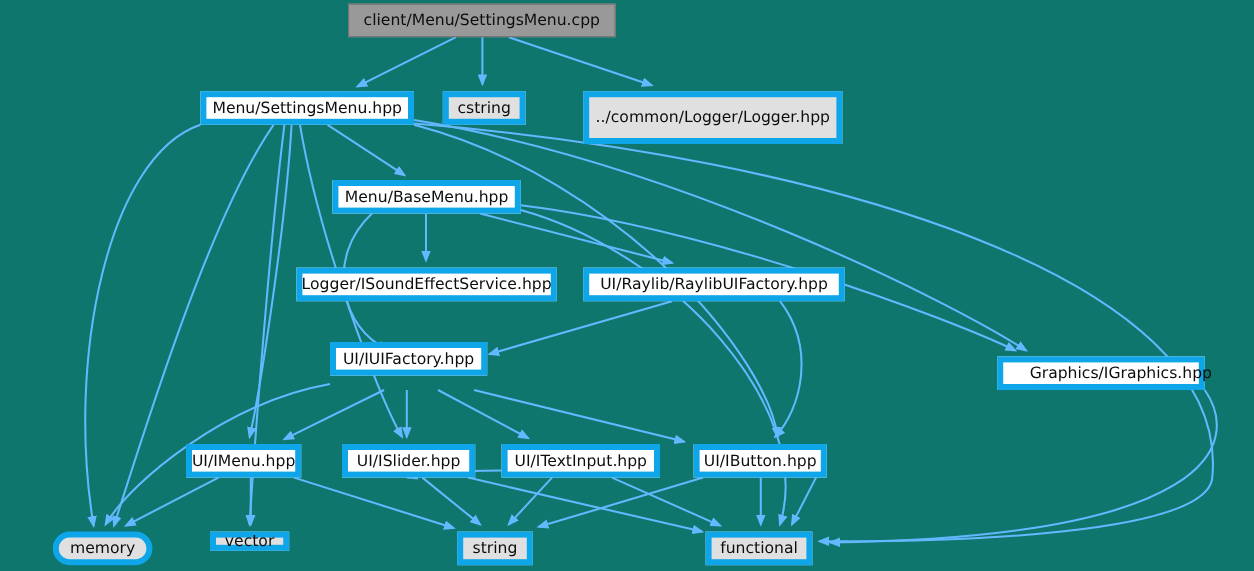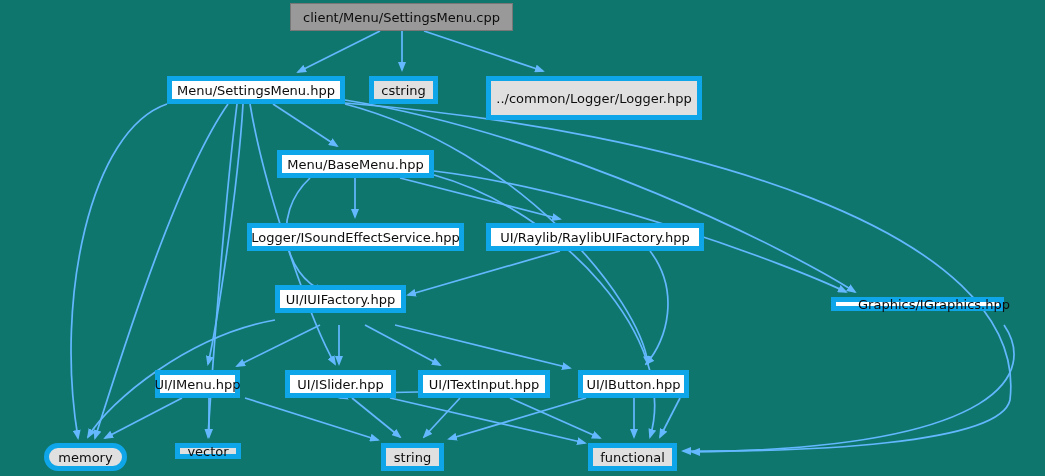--- a/index.html
+++ b/index.html
@@ -77,27 +77,27 @@
       </div>
       <div class="node white" style="left: 277px; top: 150px; width: 157px; height: 28px;">
         <span>Menu/BaseMenu.hpp</span>
       </div>
       <div class="node white" style="left: 247px; top: 223px; width: 217px; height: 28px;">
         <span>Logger/ISoundEffectService.hpp</span>
       </div>
       <div class="node white" style="left: 486px; top: 223px; width: 218px; height: 28px;">
         <span>UI/Raylib/RaylibUIFactory.hpp</span>
       </div>
-      <div class="node white" style="left: 831px; top: 297px; width: 173px; height: 14px; padding-left: 33px;">
+      <div class="node white" style="left: 831px; top: 297px; width: 173px; height: 28px; padding-left: 33px;">
         <span>Graphics/IGraphics.hpp</span>
       </div>
       <div class="node white" style="left: 275px; top: 285px; width: 131px; height: 28px;">
         <span>UI/IUIFactory.hpp</span>
       </div>
-      <div class="node white" style="left: 155px; top: 370px; width: 85px; height: 28px;">
+      <div class="node white" style="left: 155px; top: 370px; width: 96px; height: 28px;">
         <span>UI/IMenu.hpp</span>
       </div>
       <div class="node white" style="left: 285px; top: 370px; width: 111px; height: 28px;">
         <span>UI/ISlider.hpp</span>
       </div>
       <div class="node white" style="left: 418px; top: 370px; width: 132px; height: 28px;">
         <span>UI/ITextInput.hpp</span>
       </div>
       <div class="node white" style="left: 578px; top: 370px; width: 111px; height: 28px;">
         <span>UI/IButton.hpp</span>

